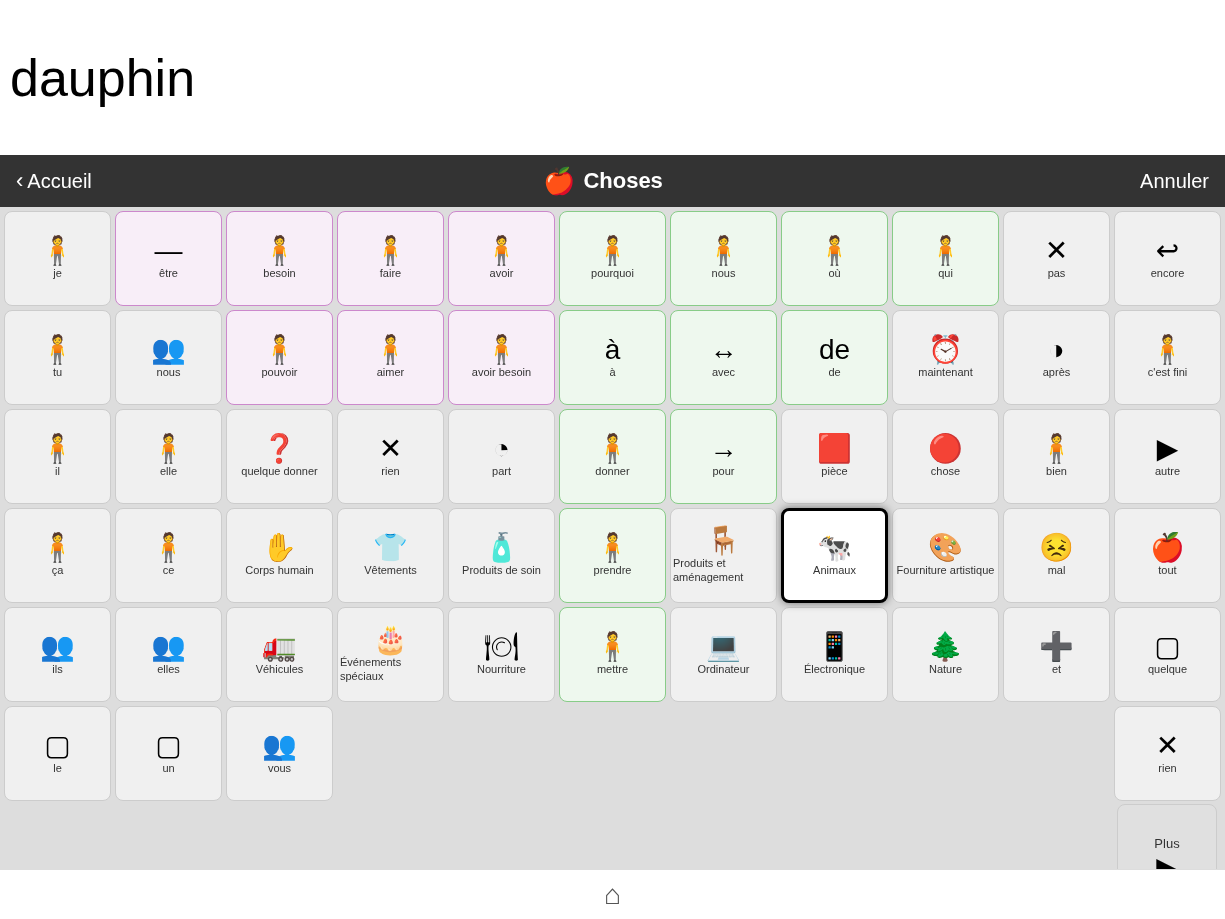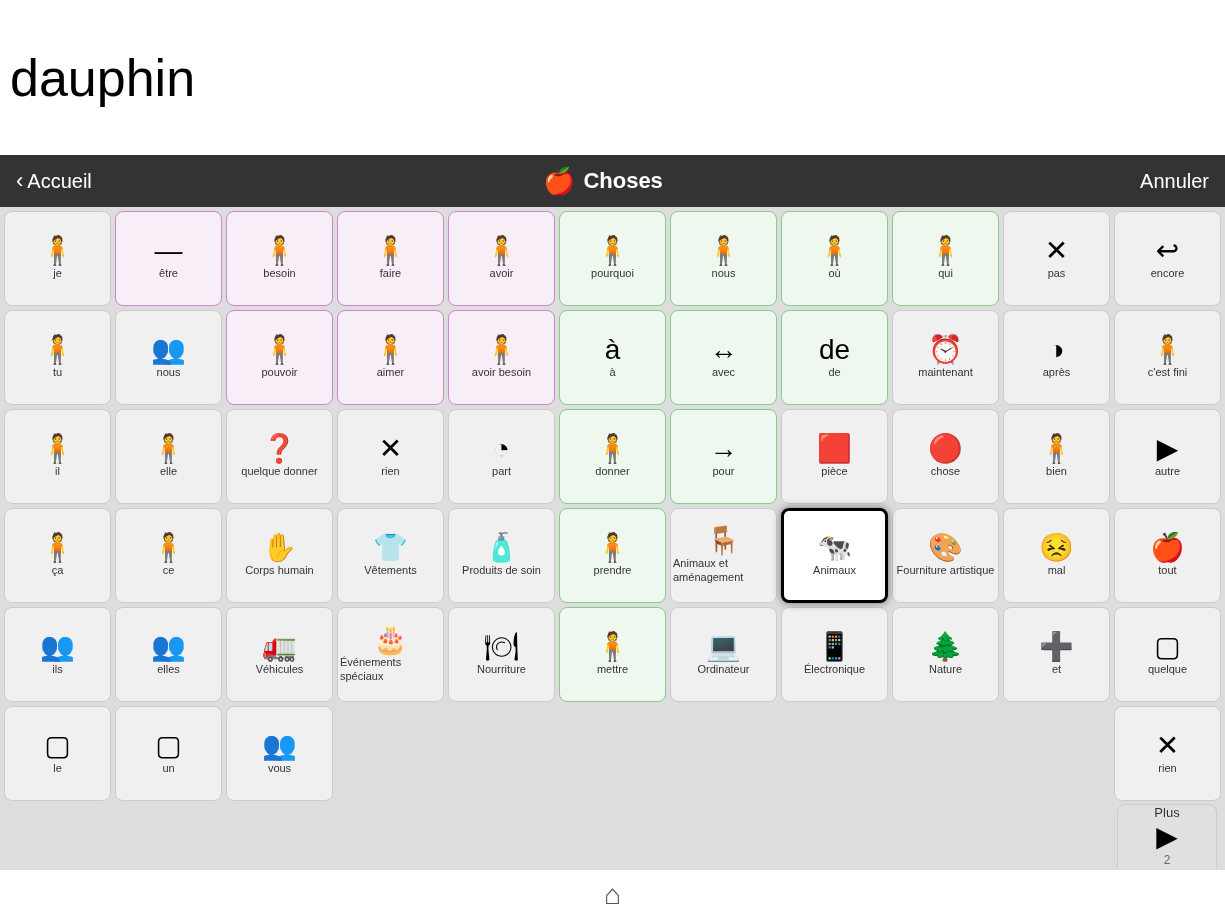--- a/index.html
+++ b/index.html
@@ -289,21 +289,21 @@
       <div class="cell">
         <div class="cell-icon">🧴</div>
         <div class="cell-label">Produits de soin</div>
       </div>
       <div class="cell green-border">
         <div class="cell-icon">🧍</div>
         <div class="cell-label">prendre</div>
       </div>
       <div class="cell">
         <div class="cell-icon">🪑</div>
-        <div class="cell-label">Animaux et aménagement</div>
+        <div class="cell-label">Produits et aménagement</div>
       </div>
       <div class="cell selected">
         <div class="cell-icon">🐄</div>
         <div class="cell-label">Animaux</div>
       </div>
       <div class="cell">
         <div class="cell-icon">🎨</div>
         <div class="cell-label">Fourniture artistique</div>
       </div>
       <div class="cell">
@@ -389,21 +389,21 @@
       right:4px;
       bottom:-98px;
       width:100px;
       height:95px;
       background:#e0e0e0;
       border:1.5px solid #ccc;
       border-radius:8px;
       display:flex;
       flex-direction:column;
       align-items:center;
-      justify-content:flex-start;
+      justify-content:flex-end;
       cursor:pointer;
     ">
       <span style="font-size:13px;color:#333;">Plus</span>
       <span style="font-size:28px;">▶</span>
       <span style="font-size:12px;color:#666;">2</span>
     </div>
   </div>
 </div>
 
 <div id="bottom-bar">

